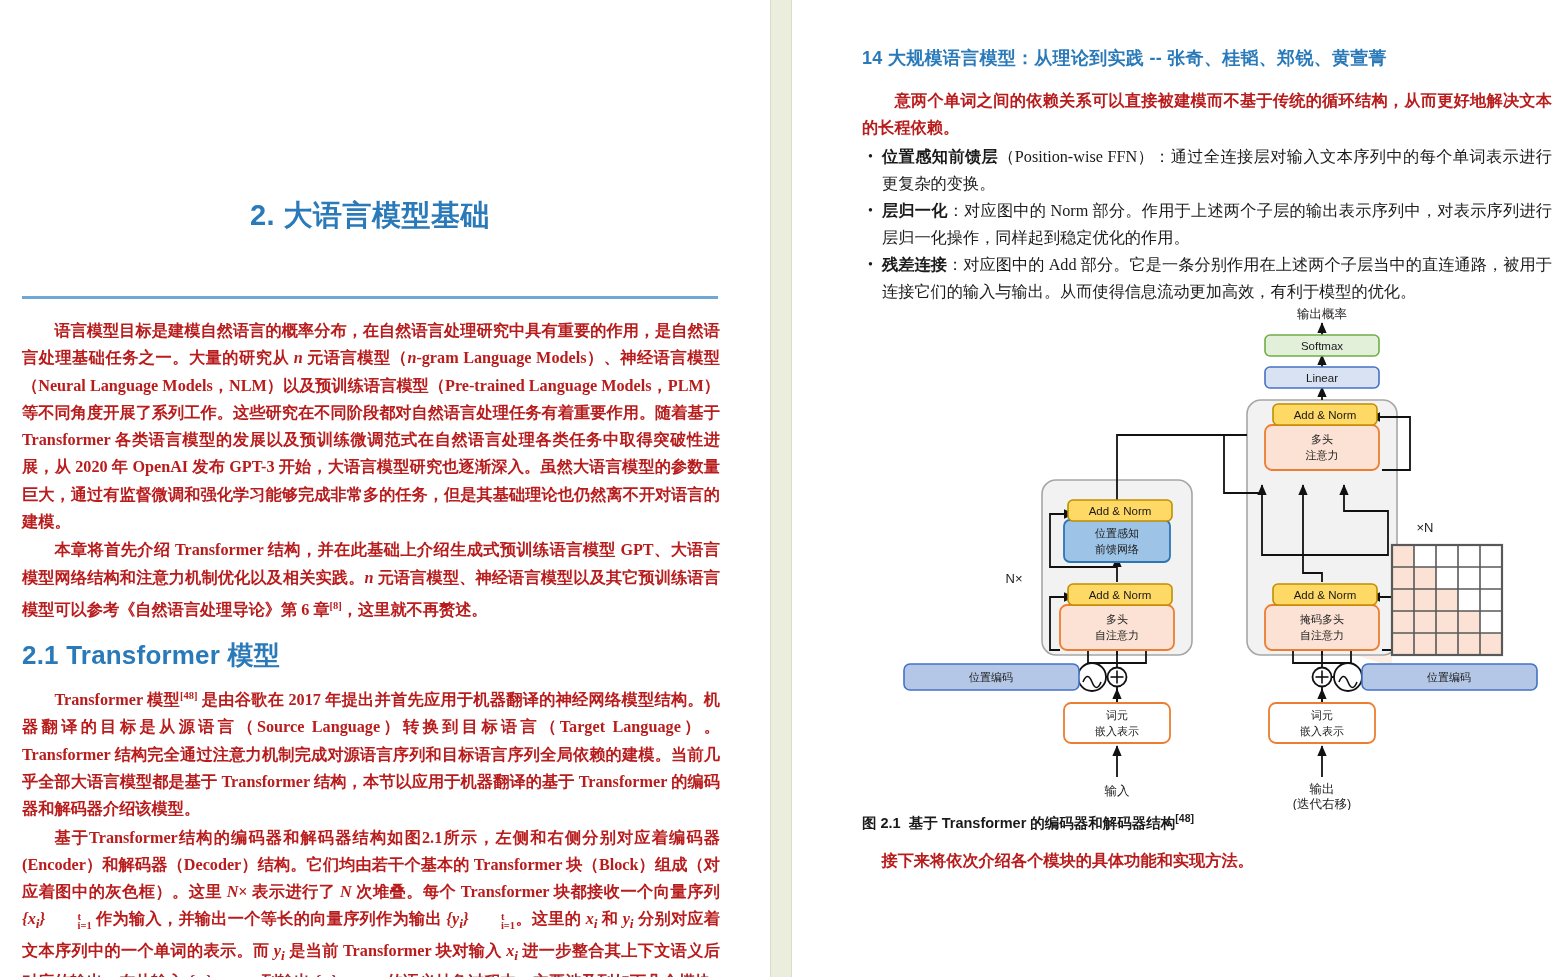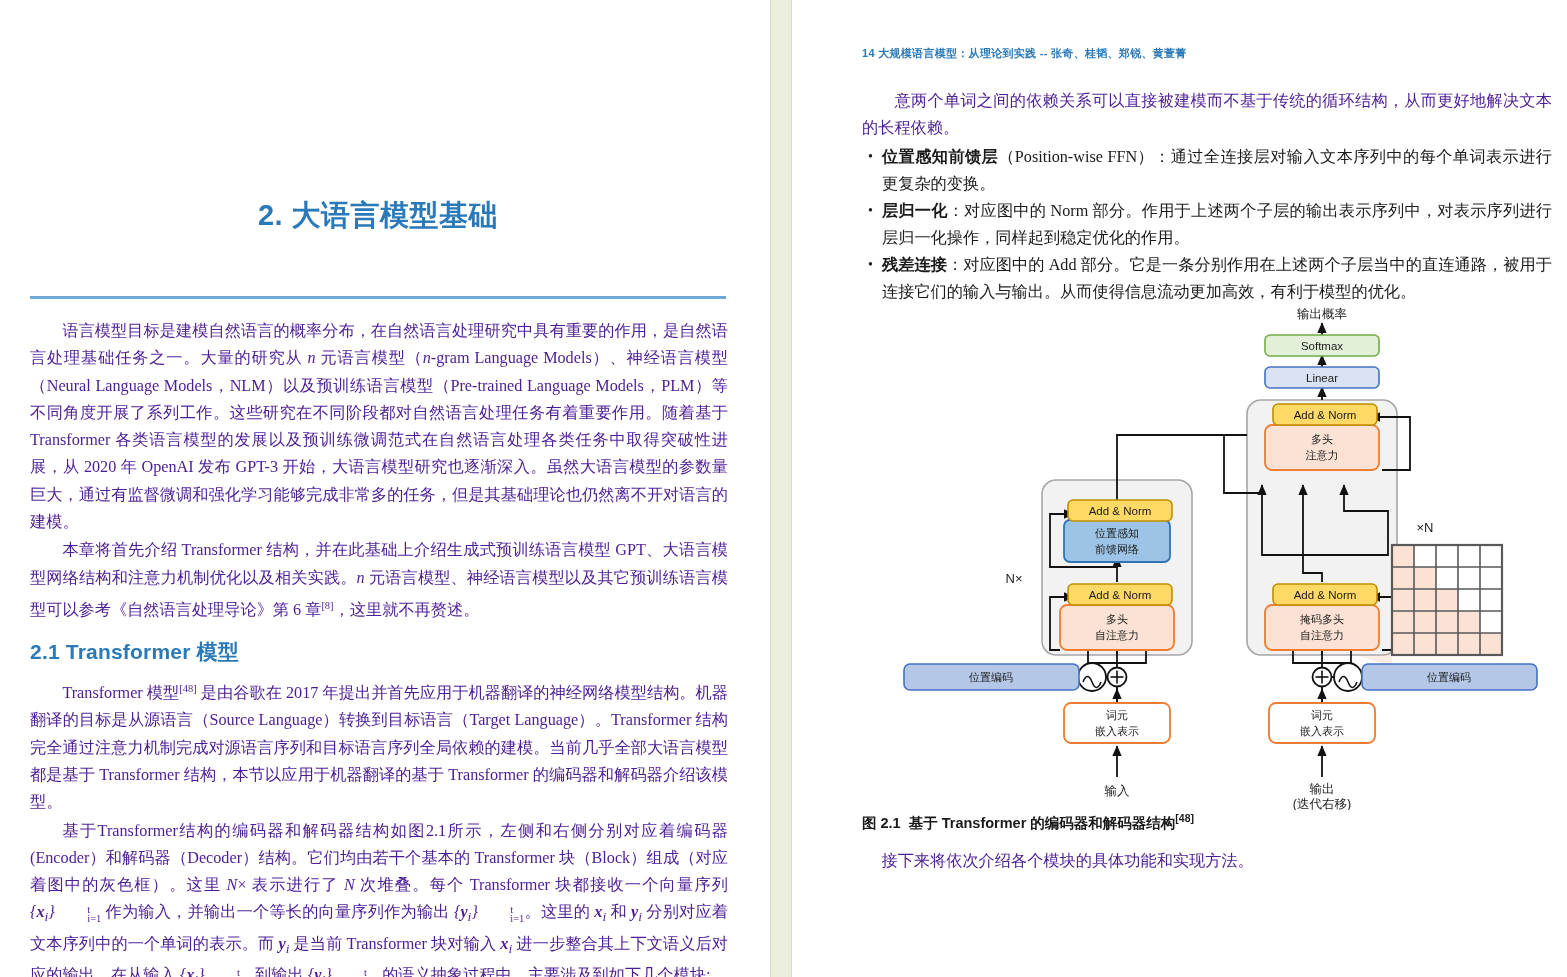--- a/index.html
+++ b/index.html
@@ -22,21 +22,21 @@
     top: 0; left: 770px;
     width: 22px; height: 977px;
     background: #eceedd;
     border-left: 1px solid #d9dcc6;
     border-right: 1px solid #d9dcc6;
   }
 
   
   .left-page {
     position: absolute;
-    top: 0; left: 8px;
+    top: 0; left: 0;
     width: 770px; height: 872px;
     background: #ffffff;
   }
   .chapter-title {
     position: absolute;
     top: 196px; left: 0; width: 740px;
     text-align: center;
     font-family: "Liberation Sans", "DejaVu Sans", sans-serif;
     font-size: 29px;
     font-weight: 600;
@@ -59,41 +59,42 @@
   .right-page {
     position: absolute;
     top: 0; left: 792px;
     width: 775px; height: 977px;
     background: #ffffff;
   }
   .running-head {
     position: absolute;
     top: 46px; left: 70px;
     font-family: "Liberation Sans", "DejaVu Sans", sans-serif;
-    font-size: 11px;
+    font-size: 18px;
     font-weight: bold;
     color: #2a7ab9;
     letter-spacing: 0.3px;
     white-space: nowrap;
   }
   .rp-body {
     position: absolute;
     top: 88px; left: 70px;
     width: 690px;
   }
 
   
   p.para {
     margin: 0 0 1px 0;
     font-size: 16.2px;
     line-height: 27.3px;
-    color: #4c1d95;
+    color: #b91c1c;
     text-align: justify;
     text-justify: inter-ideograph;
     text-indent: 2em;
+    font-weight: bold;
   }
   p.para.noindent { text-indent: 0; }
 
   ul.bullets { margin: 0; padding: 0; list-style: none; }
   ul.bullets li {
     position: relative;
     margin: 0 0 0 0;
     padding-left: 20px;
     font-size: 16.2px;
     line-height: 27px;
@@ -105,21 +106,21 @@
     content: "•";
     position: absolute;
     left: 6px; top: -1px;
     font-size: 14px;
     color: #1a1a1a;
   }
   .bt { font-weight: bold; }
 
   .sec-head {
     font-family: "Liberation Sans", "DejaVu Sans", sans-serif;
-    font-size: 21px;
+    font-size: 26px;
     font-weight: 600;
     color: #2a7ab9;
     margin: 13px 0 9px 0;
     letter-spacing: 0.2px;
   }
 
   sup.cite { font-size: 10.5px; vertical-align: super; }
   i.mv { font-family: "Liberation Serif", serif; font-style: italic; }
 
   

